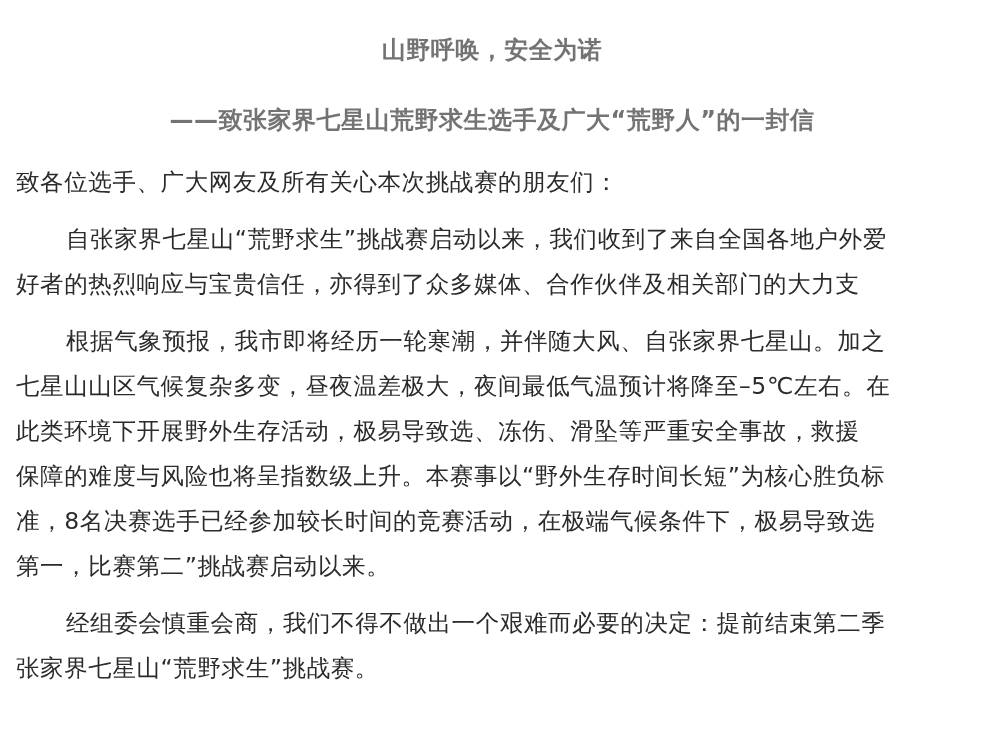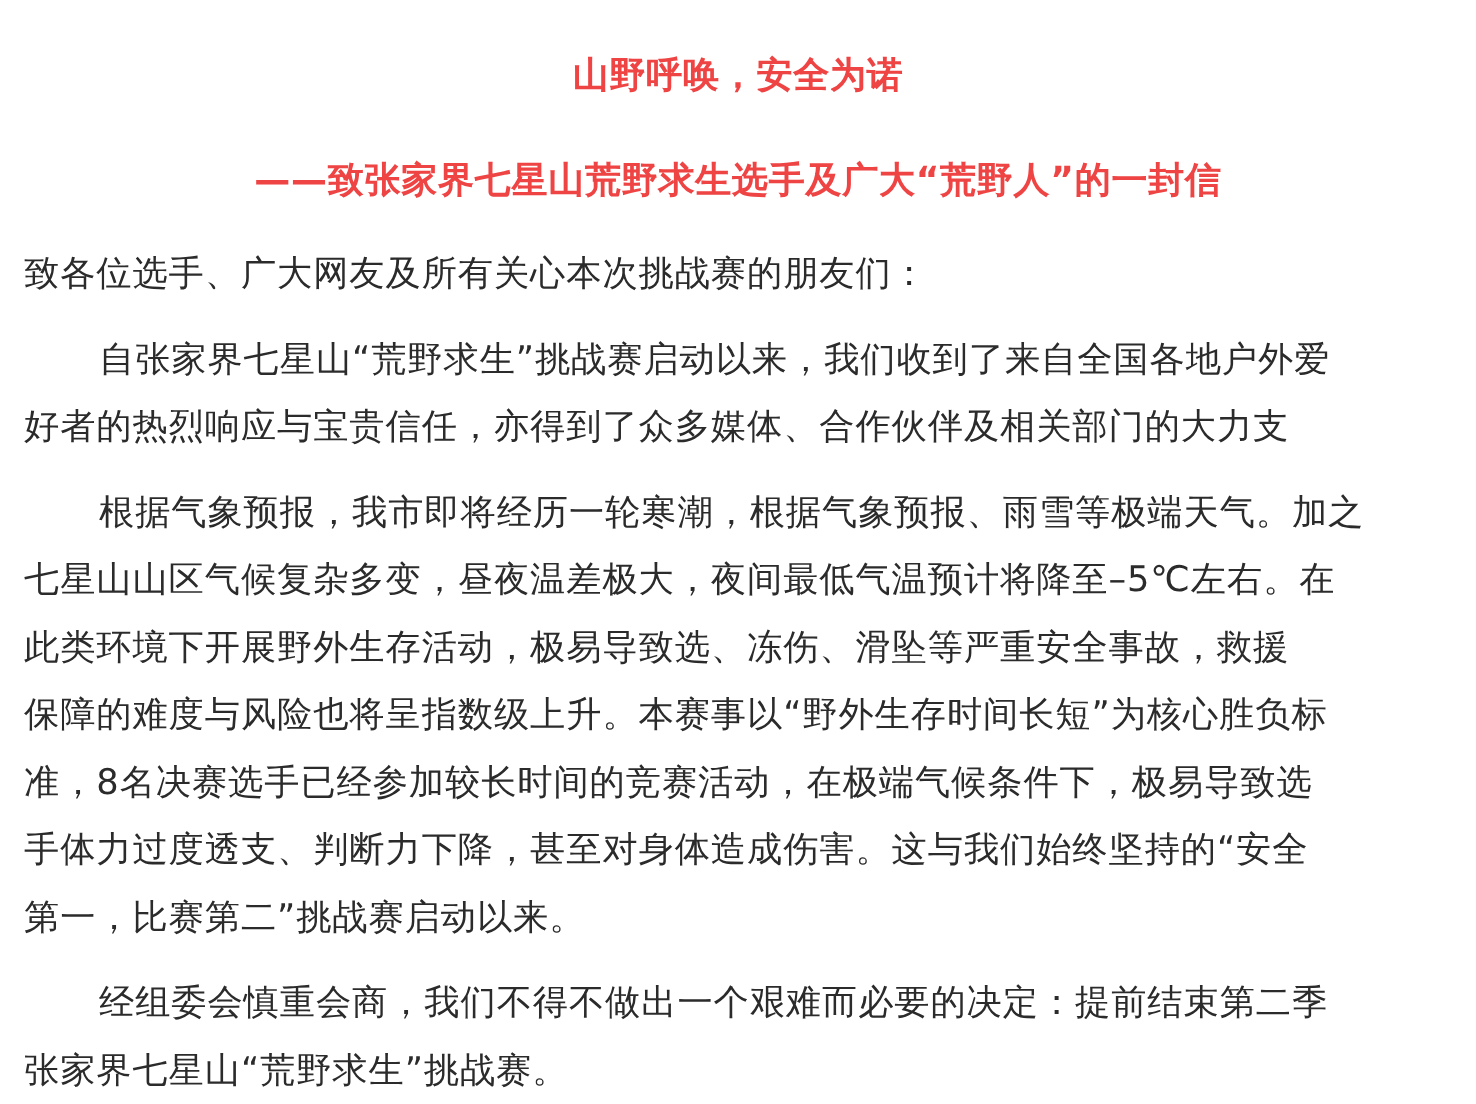--- a/index.html
+++ b/index.html
@@ -13,21 +13,21 @@
       overflow: hidden;
       position: relative;
       font-family: "DejaVu Sans", "Liberation Sans", sans-serif;
       color: #2b2b2b;
     }
     .title {
       position: absolute;
       left: 0;
       width: 984px;
       text-align: center;
-      color: #ef4444;
+      color: #737373;
       font-weight: bold;
       font-size: 24px;
       letter-spacing: 0.5px;
     }
     .title.main { top: 34px; }
     .title.sub { top: 104px; }
     .body-text {
       position: absolute;
       left: 16px;
       top: 160px;
@@ -48,23 +48,22 @@
 
 <div class="title main">山野呼唤，安全为诺</div>
 <div class="title sub">——致张家界七星山荒野求生选手及广大“荒野人”的一封信</div>
 
 <div class="body-text">
   <span class="line">致各位选手、广大网友及所有关心本次挑战赛的朋友们：</span>
 
   <span class="line indent">自张家界七星山“荒野求生”挑战赛启动以来，我们收到了来自全国各地户外爱</span>
   <span class="line">好者的热烈响应与宝贵信任，亦得到了众多媒体、合作伙伴及相关部门的大力支</span>
 
-  <span class="line indent">根据气象预报，我市即将经历一轮寒潮，根据气象预报、雨雪等极端天气。加之</span>
+  <span class="line indent">根据气象预报，我市即将经历一轮寒潮，并伴随大风、自张家界七星山。加之</span>
   <span class="line">七星山山区气候复杂多变，昼夜温差极大，夜间最低气温预计将降至–5℃左右。在</span>
   <span class="line">此类环境下开展野外生存活动，极易导致选、冻伤、滑坠等严重安全事故，救援</span>
   <span class="line">保障的难度与风险也将呈指数级上升。本赛事以“野外生存时间长短”为核心胜负标</span>
   <span class="line">准，8名决赛选手已经参加较长时间的竞赛活动，在极端气候条件下，极易导致选</span>
-  <span class="line">手体力过度透支、判断力下降，甚至对身体造成伤害。这与我们始终坚持的“安全</span>
   <span class="line">第一，比赛第二”挑战赛启动以来。</span>
 
   <span class="line indent">经组委会慎重会商，我们不得不做出一个艰难而必要的决定：提前结束第二季</span>
   <span class="line">张家界七星山“荒野求生”挑战赛。</span>
 </div>
 
 </body></html>

